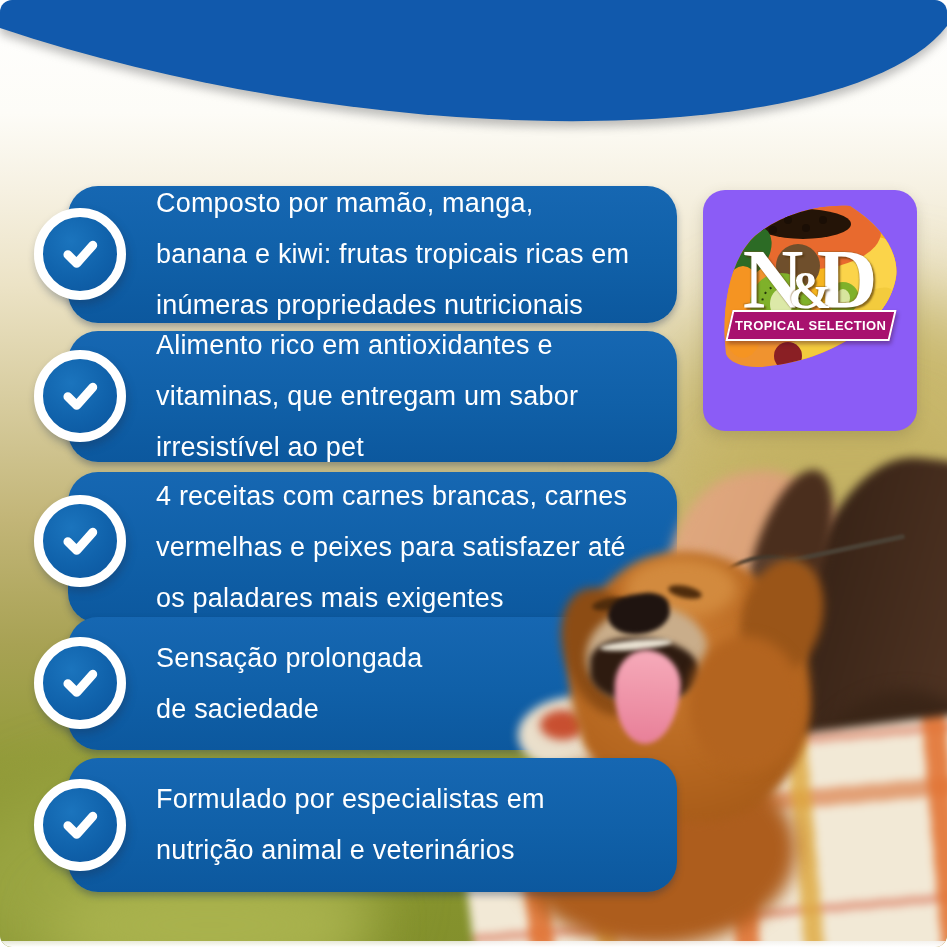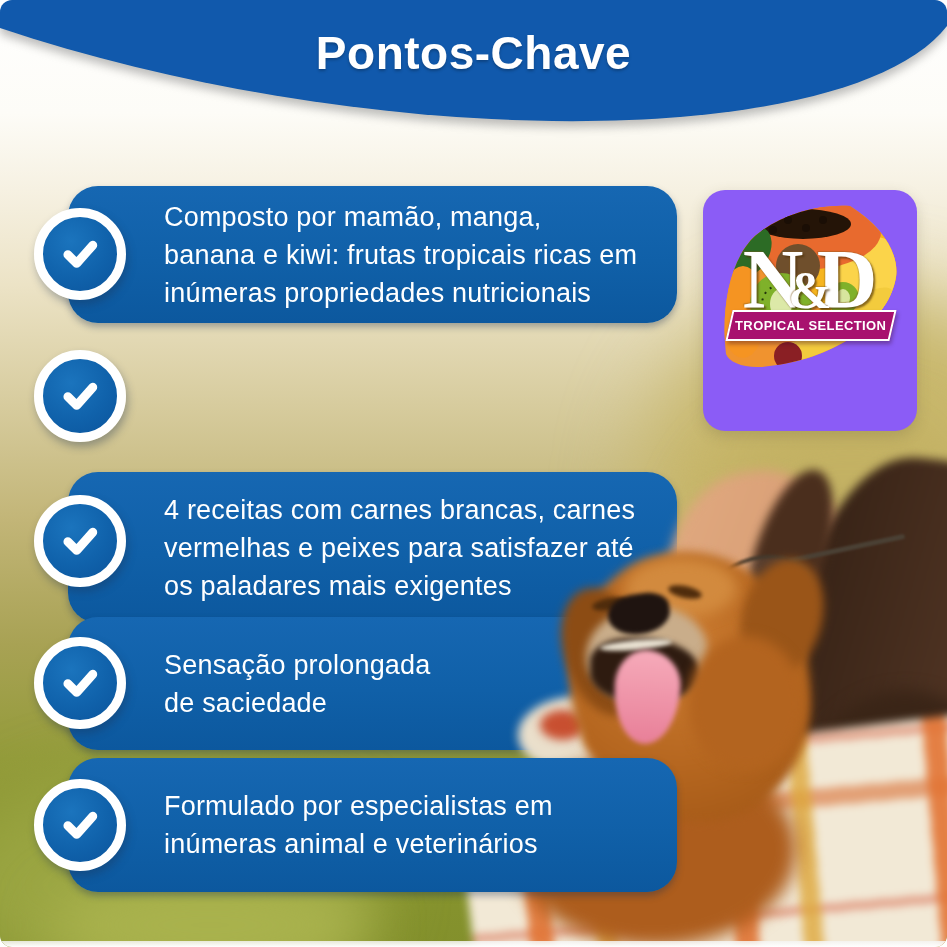--- a/index.html
+++ b/index.html
@@ -52,21 +52,21 @@
   .header-svg{position:absolute;left:0;top:0;z-index:8;filter:drop-shadow(0 6px 5px rgba(110,110,110,.45));}
   .title{position:absolute;left:0;top:26px;width:100%;z-index:9;text-align:center;color:#fff;
          font-size:46px;font-weight:bold;letter-spacing:.5px;text-shadow:0 2px 3px rgba(0,0,0,.25);}
 
   
   .bullet-box{position:absolute;left:68px;width:609px;z-index:4;border-radius:30px;box-sizing:border-box;
       background:linear-gradient(180deg,#1667b2 0%,#1060a8 55%,#0c589e 100%);
       box-shadow:0 4px 7px rgba(25,45,80,.35);
       display:flex;align-items:center;padding:10px 24px 10px 88px;}
   .bullet-box.topmost{z-index:6;}
-  .bullet-text{color:#fff;font-size:27px;line-height:38px;letter-spacing:.2px;white-space:pre-line;margin-left:8px;}
+  .bullet-text{color:#fff;font-size:27px;line-height:51px;letter-spacing:.2px;white-space:pre-line;}
   .check{position:absolute;left:34px;width:92px;height:92px;z-index:7;box-sizing:border-box;border-radius:50%;
       border:9px solid #ffffff;background:radial-gradient(circle at 38% 32%,#1b74bd 0%,#1062ab 55%,#0b549c 100%);
       box-shadow:2px 5px 9px rgba(30,50,80,.35);display:flex;align-items:center;justify-content:center;}
   .check svg{display:block;}
 
   
   .logo-card{position:absolute;left:703px;top:190px;width:214px;height:241px;z-index:8;background:#8b5cf6;border-radius:22px;
       box-shadow:0 5px 14px rgba(90,85,60,.22);overflow:hidden;}
   .leaf-svg{position:absolute;left:0;top:0;}
   .brand{position:absolute;left:0;top:48px;width:100%;text-align:center;z-index:3;
@@ -90,32 +90,37 @@
     <div class="blob khaki2"></div>
     <div class="blob grass1"></div>
     <div class="blob grass2"></div>
   </div>
 
   <div class="bullet-box" style="top:186px;height:137px;">
     <div class="bullet-text">Composto por mamão, manga,
 banana e kiwi: frutas tropicais ricas em
 inúmeras propriedades nutricionais</div>
   </div>
+  <div class="bullet-box" style="top:331px;height:131px;">
+    <div class="bullet-text">Alimento rico em antioxidantes e
+vitaminas, que entregam um sabor
+irresistível ao pet</div>
+  </div>
   <div class="bullet-box" style="top:472px;height:151px;">
     <div class="bullet-text">4 receitas com carnes brancas, carnes
 vermelhas e peixes para satisfazer até
 os paladares mais exigentes</div>
   </div>
   <div class="bullet-box" style="top:617px;height:133px;align-items:center;">
     <div class="bullet-text">Sensação prolongada
 de saciedade</div>
   </div>
   <div class="bullet-box topmost" style="top:758px;height:134px;">
     <div class="bullet-text">Formulado por especialistas em
-inúmeras animal e veterinários</div>
+nutrição animal e veterinários</div>
   </div>
 
   <div class="fg">
     <div class="blob face"></div>
     <div class="blob cheek"></div>
     <div class="blob nose-shadow"></div>
     <div class="blob lips"></div>
     <div class="blob hair-main"></div>
     <div class="blob hair-lower"></div>
     <div class="blob hair-strand"></div>
@@ -163,21 +168,20 @@
   </div>
   <div class="check" style="top:779px;">
     <svg width="50" height="50" viewBox="0 0 74 74">
         <path d="M19 38 L32 51 L56 24" fill="none" stroke="#ffffff" stroke-width="13" stroke-linecap="round" stroke-linejoin="round"></path>
       </svg>
   </div>
 
   <svg class="header-svg" width="947" height="170" viewBox="0 0 947 170">
     <path d="M0,0 H947 V26 C850,150 380,155 0,28 Z" fill="#1159ac"></path>
   </svg>
-  <div class="title">Pontos-Chave</div>
 
   <div class="logo-card">
     <svg class="leaf-svg" width="214" height="197" viewBox="0 0 214 197">
       <defs>
         <clipPath id="leafClip">
           <path d="M147,16 C185,40 198,70 192,92 C180,140 120,172 58,177 C40,178 26,172 23,164 C18,120 26,70 52,46 C78,24 115,14 147,16 Z"></path>
         </clipPath>
       </defs>
       <g clip-path="url(#leafClip)">
         <rect x="0" y="0" width="214" height="197" fill="#f0932f"></rect>

